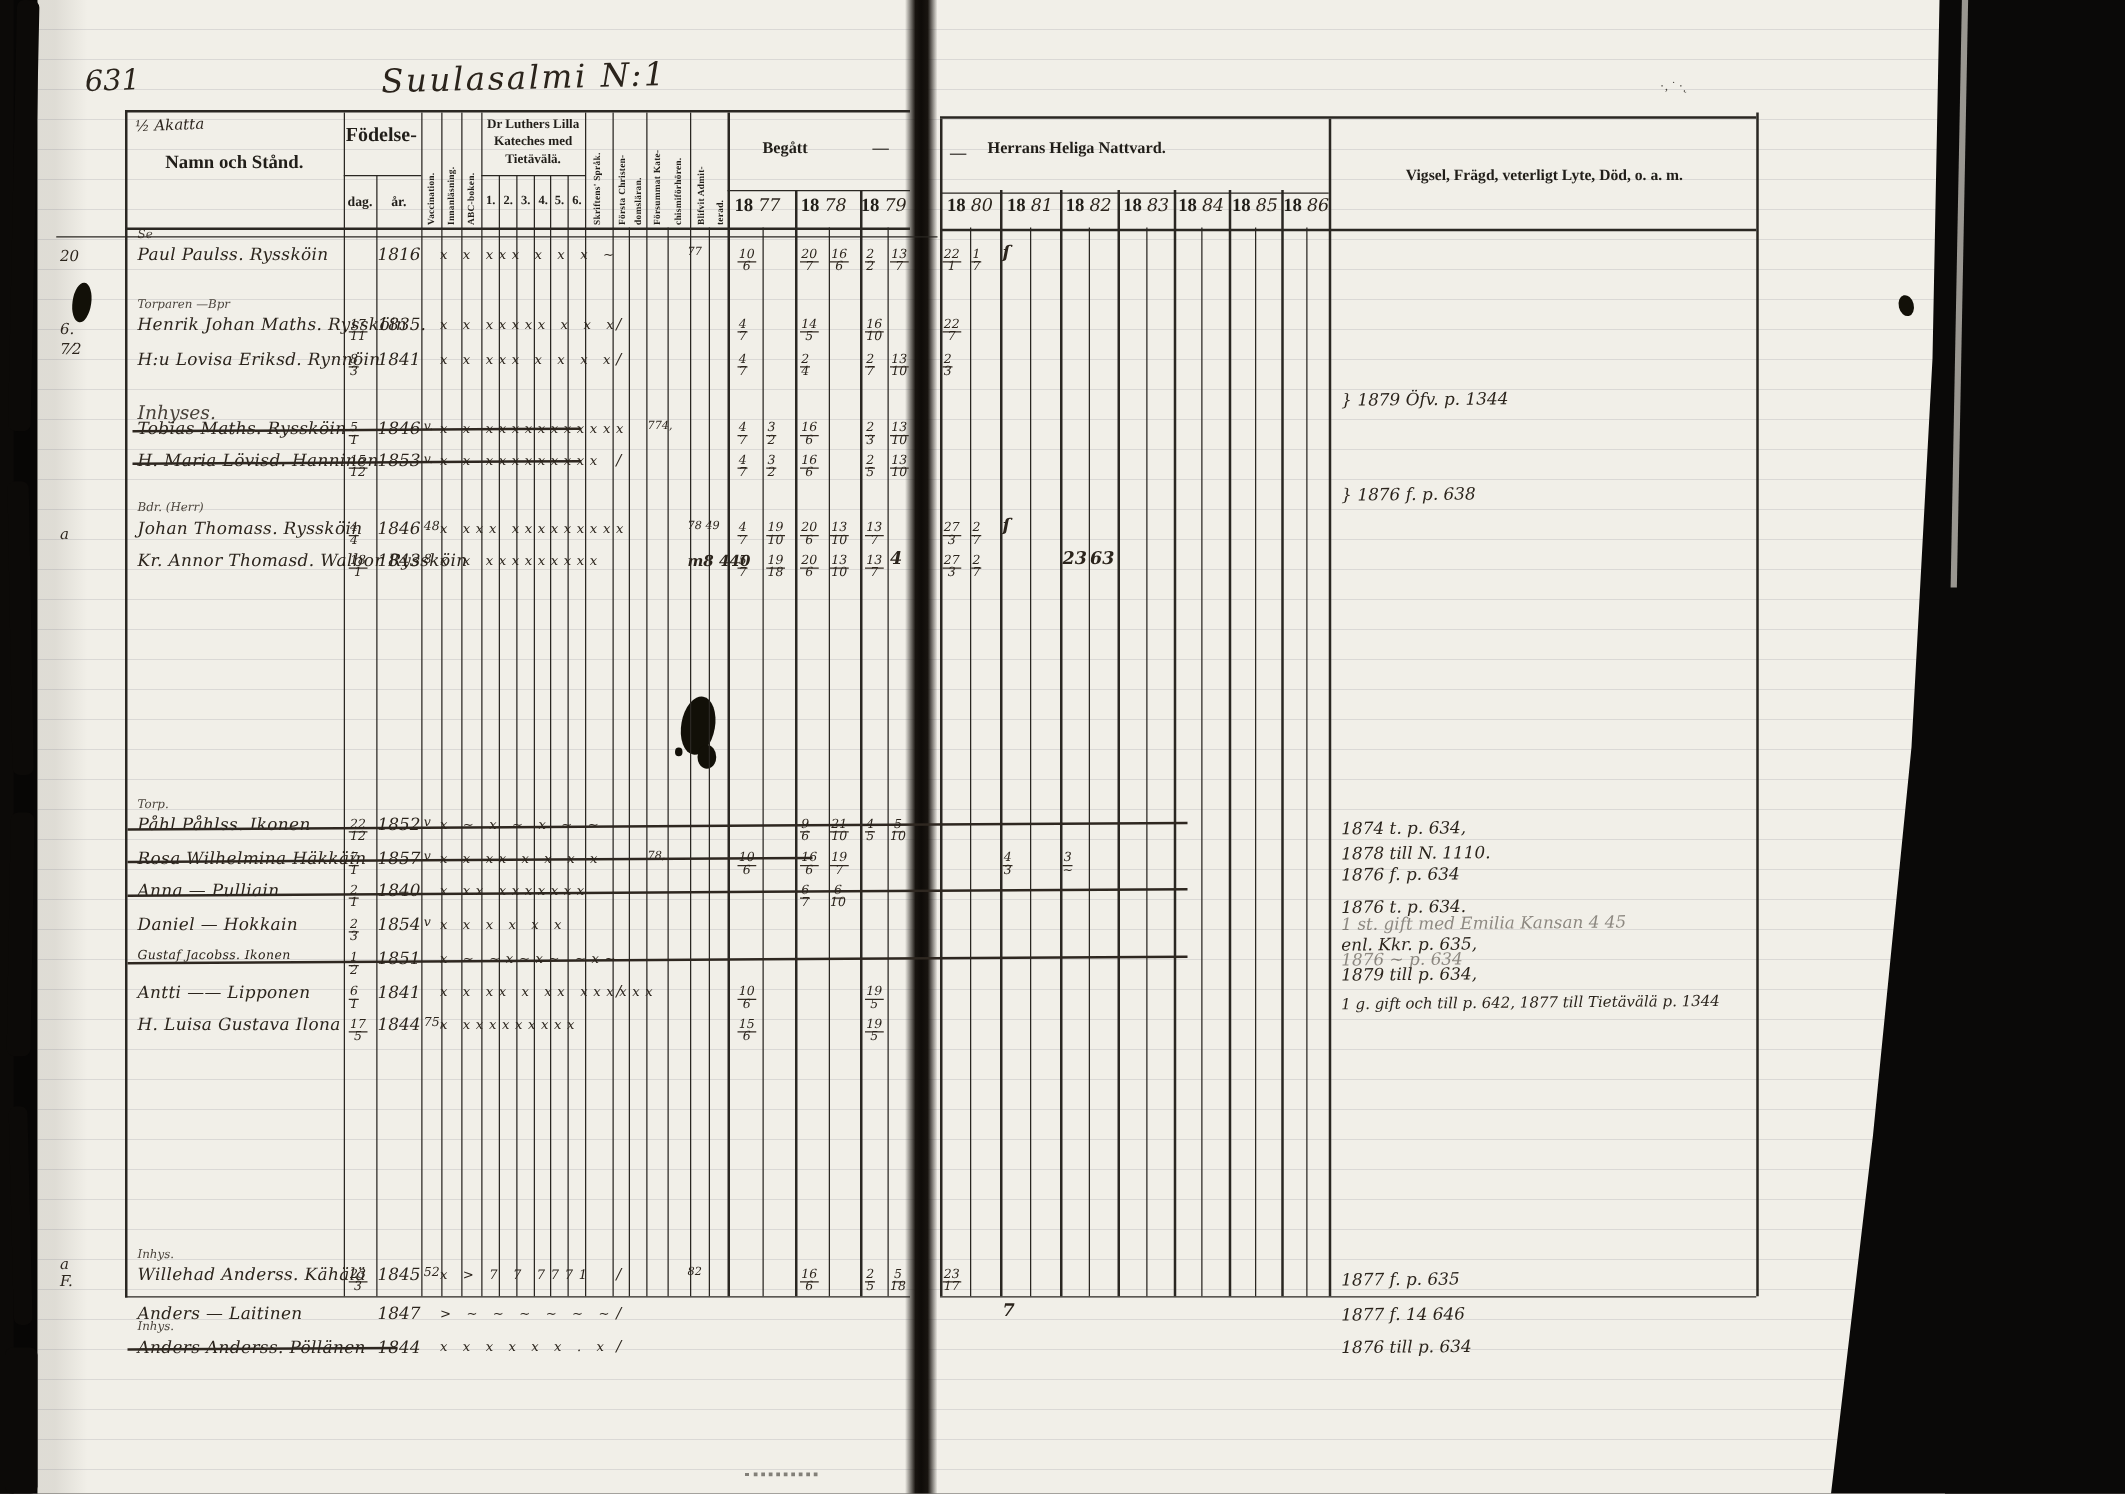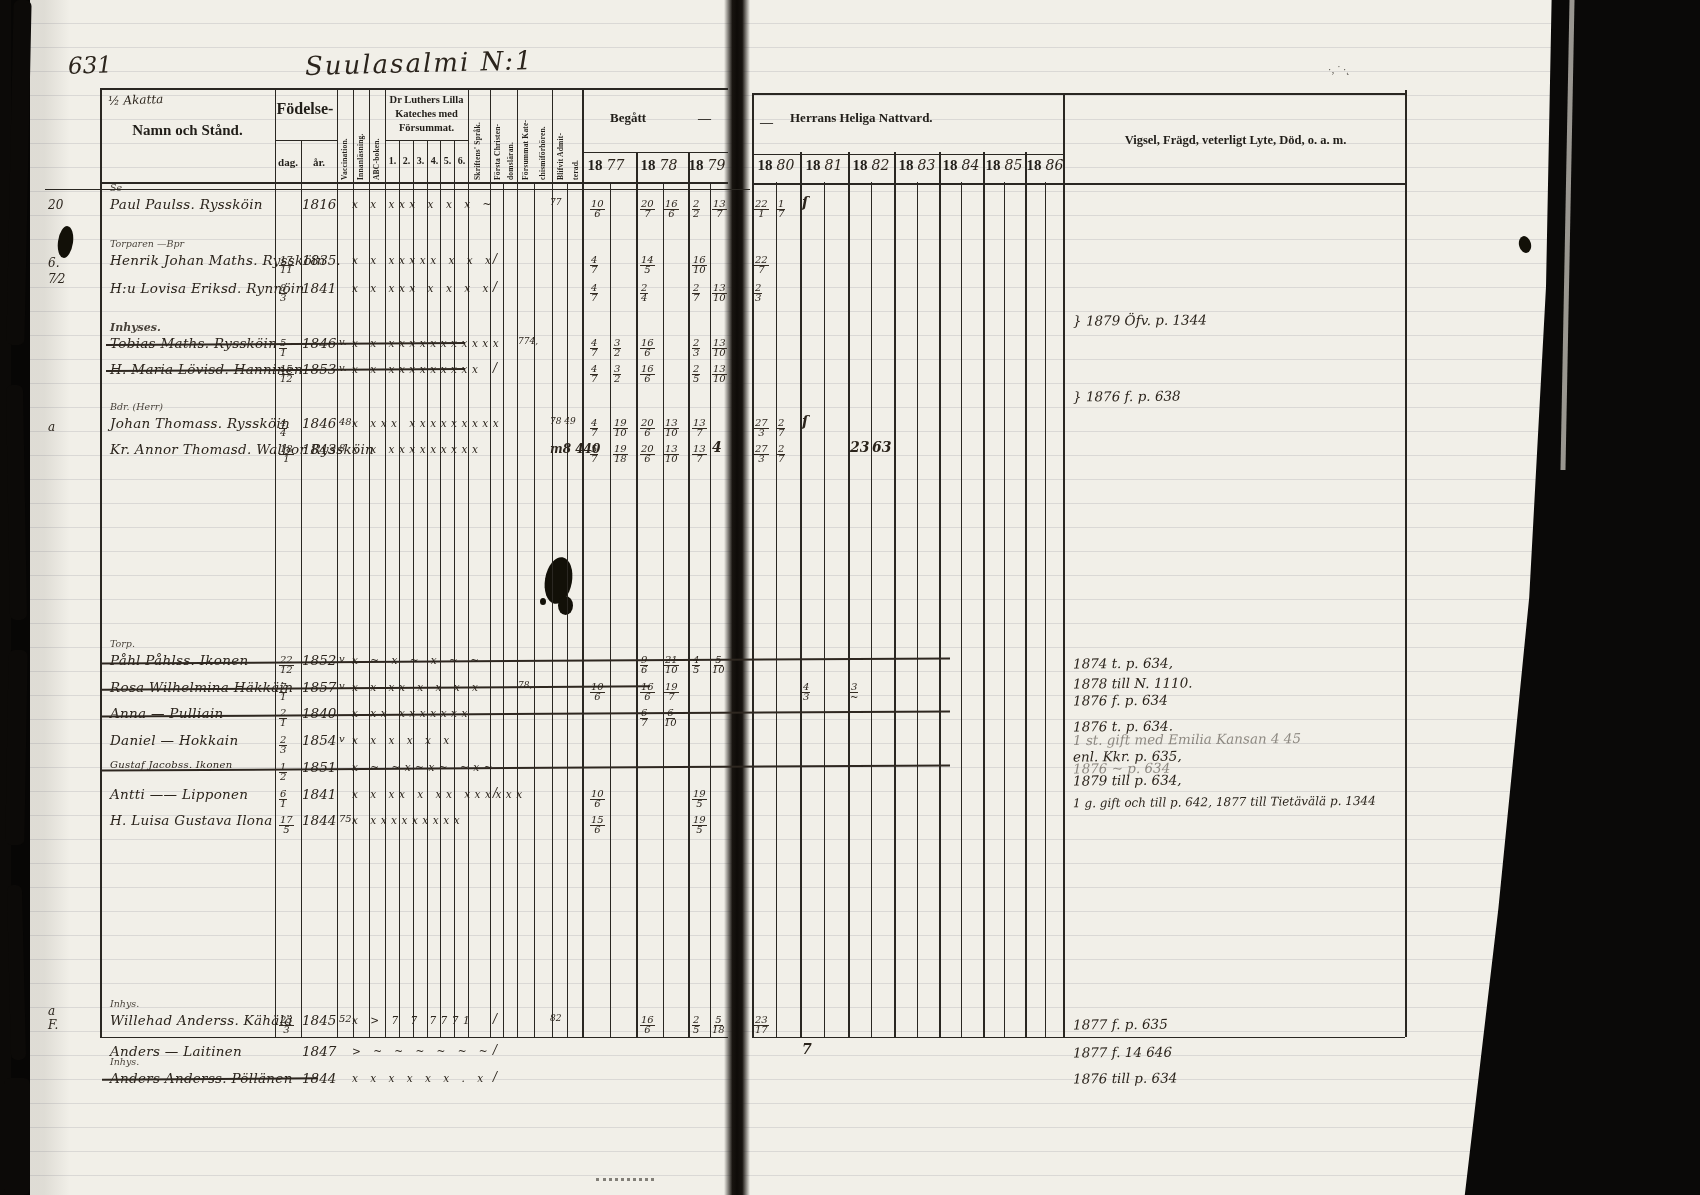--- a/index.html
+++ b/index.html
@@ -68,21 +68,21 @@
   <div class="abs printed bold ctr" style="left:273px;top:100px;width:64px;font-size:16px;">Födelse-</div>
   <div class="abs printed bold ctr" style="left:275px;top:156px;width:26px;font-size:11px;">dag.</div>
   <div class="abs printed bold ctr" style="left:301px;top:156px;width:36px;font-size:11px;">år.</div>
 
   <div class="abs vtxt" style="left:339px;top:92px;height:88px;">Vaccination.</div>
   <div class="abs vtxt" style="left:355px;top:92px;height:88px;">Innanläsning.</div>
   <div class="abs vtxt" style="left:371px;top:92px;height:88px;">ABC-boken.</div>
 
   <div class="abs printed bold ctr" style="left:385px;top:94px;width:83px;font-size:10.5px;">Dr Luthers Lilla</div>
   <div class="abs printed bold ctr" style="left:385px;top:108px;width:83px;font-size:10.5px;">Kateches med</div>
-  <div class="abs printed bold ctr" style="left:385px;top:122px;width:83px;font-size:10.5px;">Försummat.</div>
+  <div class="abs printed bold ctr" style="left:385px;top:122px;width:83px;font-size:10.5px;">Tietävälä.</div>
 
   <div class="abs vtxt" style="left:472px;top:92px;height:88px;">Skriftens' Språk.</div>
   <div class="abs vtxt" style="left:492px;top:92px;height:88px;">Första Christen-</div>
   <div class="abs vtxt" style="left:505px;top:92px;height:88px;">domsläran.</div>
   <div class="abs vtxt" style="left:520px;top:92px;height:88px;">Försummat Kate-</div>
   <div class="abs vtxt" style="left:537px;top:92px;height:88px;">chismiförhören.</div>
   <div class="abs vtxt" style="left:555px;top:92px;height:88px;">Blifvit Admit-</div>
   <div class="abs vtxt" style="left:570px;top:92px;height:88px;">terad.</div>
 
   <div class="abs printed bold" style="left:610px;top:110px;font-size:13px;">Begått</div>
@@ -252,21 +252,21 @@
         <div class="abs" style="left: 712px; top: 277px;"><span class="fr">
             <span class="fn">13</span>
             <span>10</span>
           </span></div>
         <div class="abs" style="left: 754px; top: 277px;"><span class="fr">
             <span class="fn">2</span>
             <span>3</span>
           </span></div>
       </div>
       <div class="abs" style="left: 0px; top: 0px;">
-        <div class="abs hand nowrap" style="left: 110px; top: 321px; font-size: 11px; opacity: 0.85; font-weight: bold;">Inhyses.</div>
+        <div class="abs hand nowrap" style="left: 110px; top: 321px; font-size: 15px; opacity: 0.85;">Inhyses.</div>
         <div class="abs hand nowrap" style="left: 110px; top: 335px; font-size: 13.5px; letter-spacing: 0.3px;">Tobias Maths. Ryssköin</div>
         <div class="strike" style="left: 106px; top: 343px; width: 359px;"></div>
         <div class="abs" style="left: 279px; top: 332px;"><span class="fr">
             <span class="fn">5</span>
             <span>1</span>
           </span></div>
         <div class="abs hand nowrap" style="left: 302px; top: 335px; font-size: 13.5px;">1846</div>
         <div class="abs hand" style="left: 339px; top: 336px; font-size: 10px;">v.</div>
         <div class="abs hand nowrap" style="left: 352px; top: 337px; font-size: 10.5px; letter-spacing: 4.5px;">x x xxxxxxxxxxx</div>
         <div class="abs hand nowrap" style="left: 518px; top: 336px; font-size: 9px;">774,</div>

